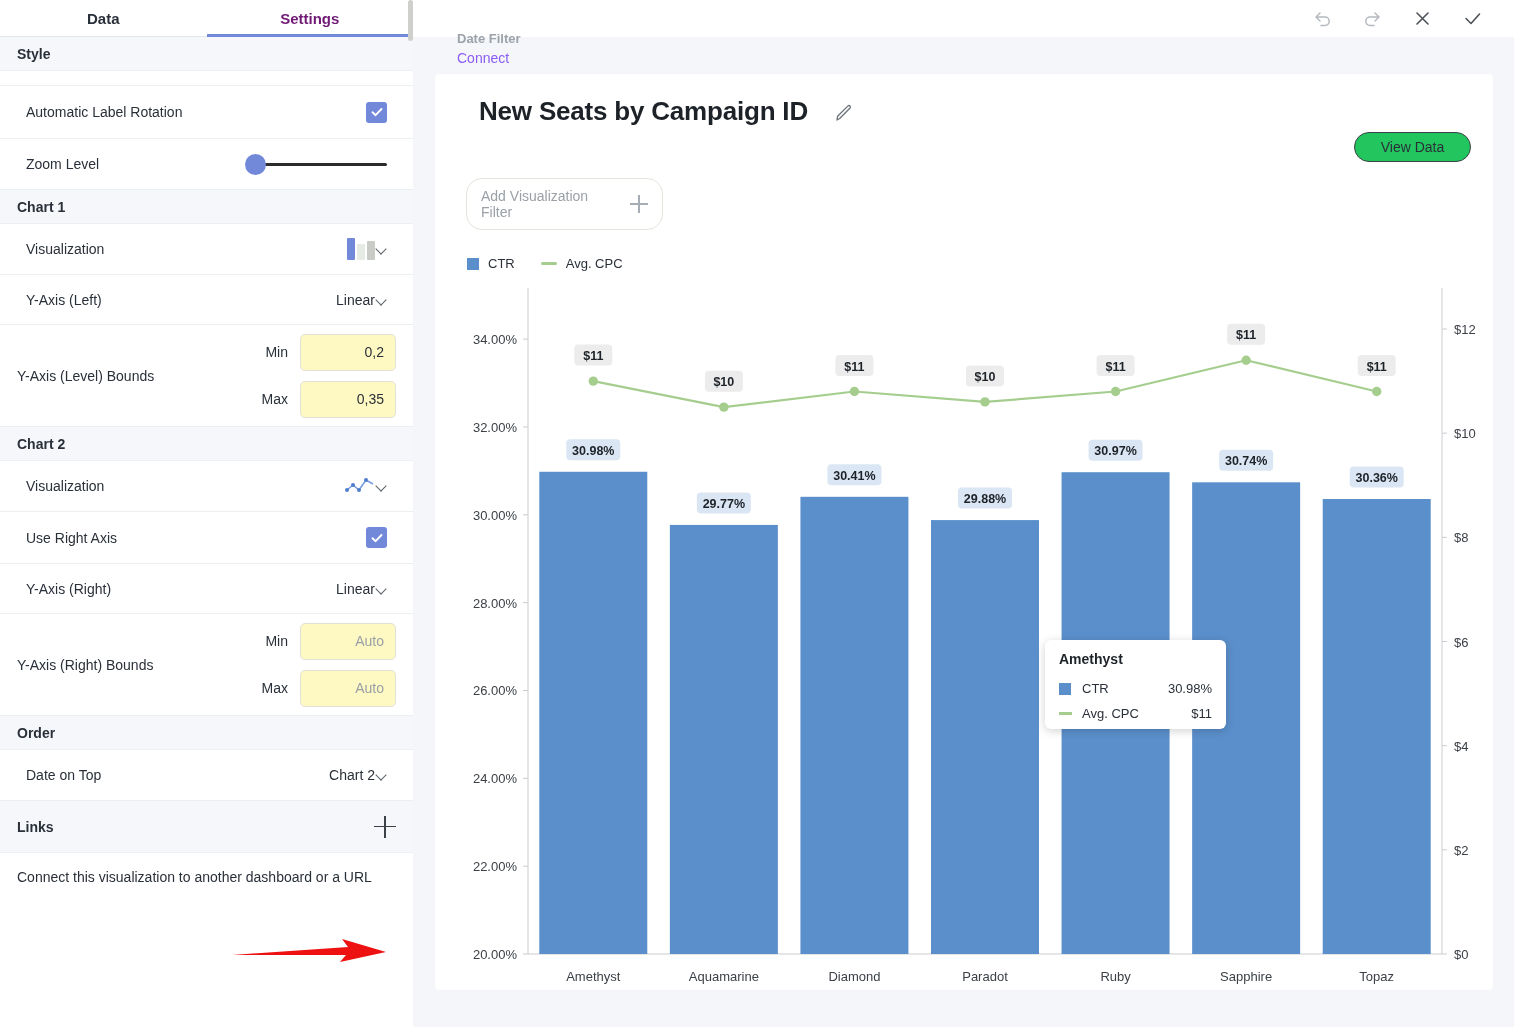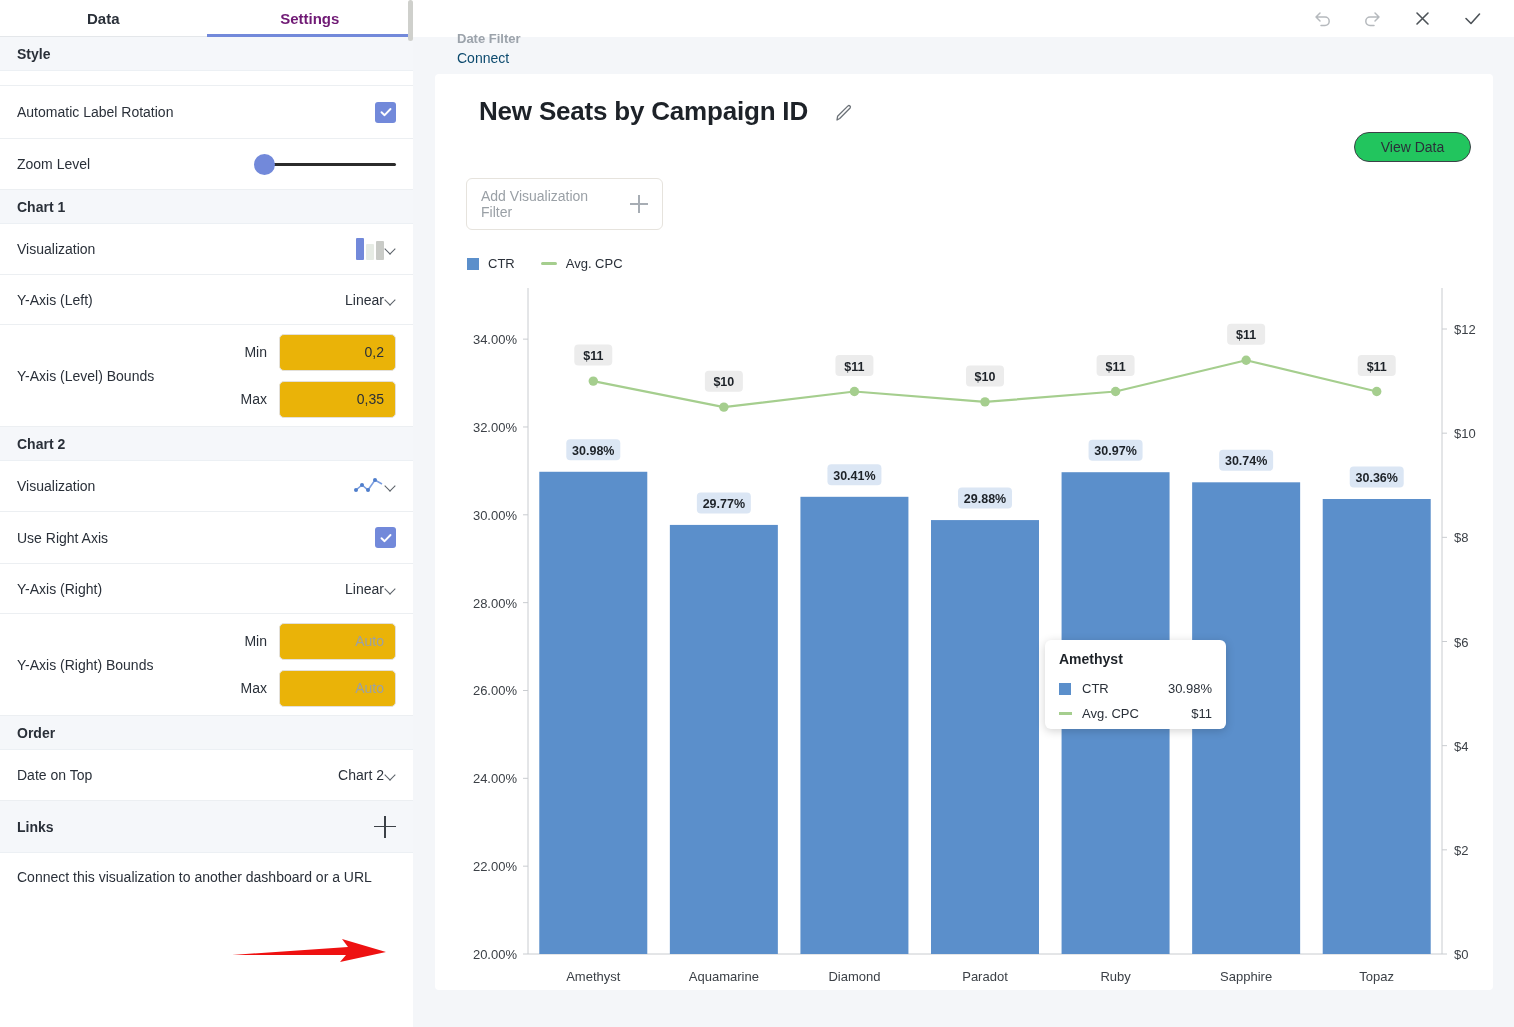--- a/index.html
+++ b/index.html
@@ -47,21 +47,21 @@
   }
 
   .sec-head {
     height: 34px; display: flex; align-items: center;
     padding-left: 17px; background: #f5f7fa;
     font-size: 14px; font-weight: bold; color: #2a3039;
     border-bottom: 1px solid #ecf0f4;
   }
   .row {
     display: flex; align-items: center; justify-content: space-between;
-    padding: 0 17px; background: #fff;
+    padding: 0 26px; background: #fff;
     border-bottom: 1px solid #eceff2;
     font-size: 14px; color: #2a3039;
   }
   .row .lbl { font-size: 14px; color: #2a3039; }
   .row .val {
     font-size: 14px; color: #2a3039; display: flex; align-items: center; gap: 2px;
   }
   .chev { display: inline-block; width: 10px; height: 10px; position: relative; }
   .chev::before {
     content: ""; position: absolute; left: 0px; top: 1px;
@@ -82,22 +82,22 @@
   
   .bounds-row {
     display: flex; align-items: center; background: #fff;
     border-bottom: 1px solid #eceff2; padding: 0 17px; height: 102px;
   }
   .bounds-label { font-size: 14px; color: #2a3039; flex: 1; }
   .bounds-fields { display: flex; flex-direction: column; gap: 10px; }
   .bfield { display: flex; align-items: center; gap: 12px; }
   .bfield .mm { font-size: 14px; color: #2a3039; width: 34px; text-align: right; }
   .bfield input {
-    width: 117px; height: 37px; border: 1px solid #e3e0da; border-radius: 5px;
-    background: #eab308; text-align: right; padding-right: 11px;
+    width: 96px; height: 37px; border: 1px solid #e3e0da; border-radius: 5px;
+    background: #fef9c3; text-align: right; padding-right: 11px;
     font-family: "Liberation Sans", sans-serif; font-size: 14px; color: #2a3039;
   }
   .bfield input::placeholder { color: #9aa0a6; }
 
   .plus-icon { width: 22px; height: 22px; position: relative; }
   .plus-icon::before, .plus-icon::after {
     content: ""; position: absolute; background: #3c4147;
   }
   .plus-icon::before { left: 0; top: 10px; width: 22px; height: 1.6px; }
   .plus-icon::after  { top: 0; left: 10px; height: 22px; width: 1.6px; }
@@ -124,34 +124,34 @@
   }
   .tb-btn { width: 24px; height: 24px; cursor: pointer; display: flex; align-items:center; justify-content:center;}
   #content-bg {
     position: absolute; left: 0; top: 37px; right: 0; bottom: 0;
     background: #f4f6f9;
   }
   #datefilter {
     position: absolute; left: 44px; top: 30px;
   }
   #datefilter .dl { font-size: 13px; color: #9ca3ab; font-weight: bold; line-height: 18px; }
-  #datefilter .dv { font-size: 14px; color: #0c4a6e; line-height: 20px; }
+  #datefilter .dv { font-size: 14px; color: #8b5cf6; line-height: 20px; }
 
   #card {
     position: absolute; left: 22px; top: 74px; width: 1058px; height: 916px;
     background: #ffffff; border-radius: 4px;
   }
   #viz-title {
     position: absolute; left: 44px; top: 22px;
     font-size: 26px; font-weight: bold; color: #1d2228; letter-spacing: -0.2px;
   }
   #edit-icon { position: absolute; left: 398px; top: 28px; width: 22px; height: 22px; cursor: pointer; }
   #filter-box {
     position: absolute; left: 31px; top: 104px; width: 197px; height: 52px;
-    border: 1px solid #e6e3dd; border-radius: 6px;
+    border: 1px solid #e6e3dd; border-radius: 16px;
     display: flex; align-items: center; padding: 0 14px; gap: 8px; cursor: pointer;
   }
   #filter-box .ph { font-size: 14px; color: #9aa0a6; }
   .plus-sm { width: 18px; height: 18px; position: relative; }
   .plus-sm::before, .plus-sm::after { content:""; position:absolute; background:#a7adb4; }
   .plus-sm::before { left:0; top:8px; width:18px; height:1.6px; }
   .plus-sm::after  { top:0; left:8px; height:18px; width:1.6px; }
 
   #view-data {
     position: absolute; right: 22px; top: 58px; width: 117px; height: 30px;

